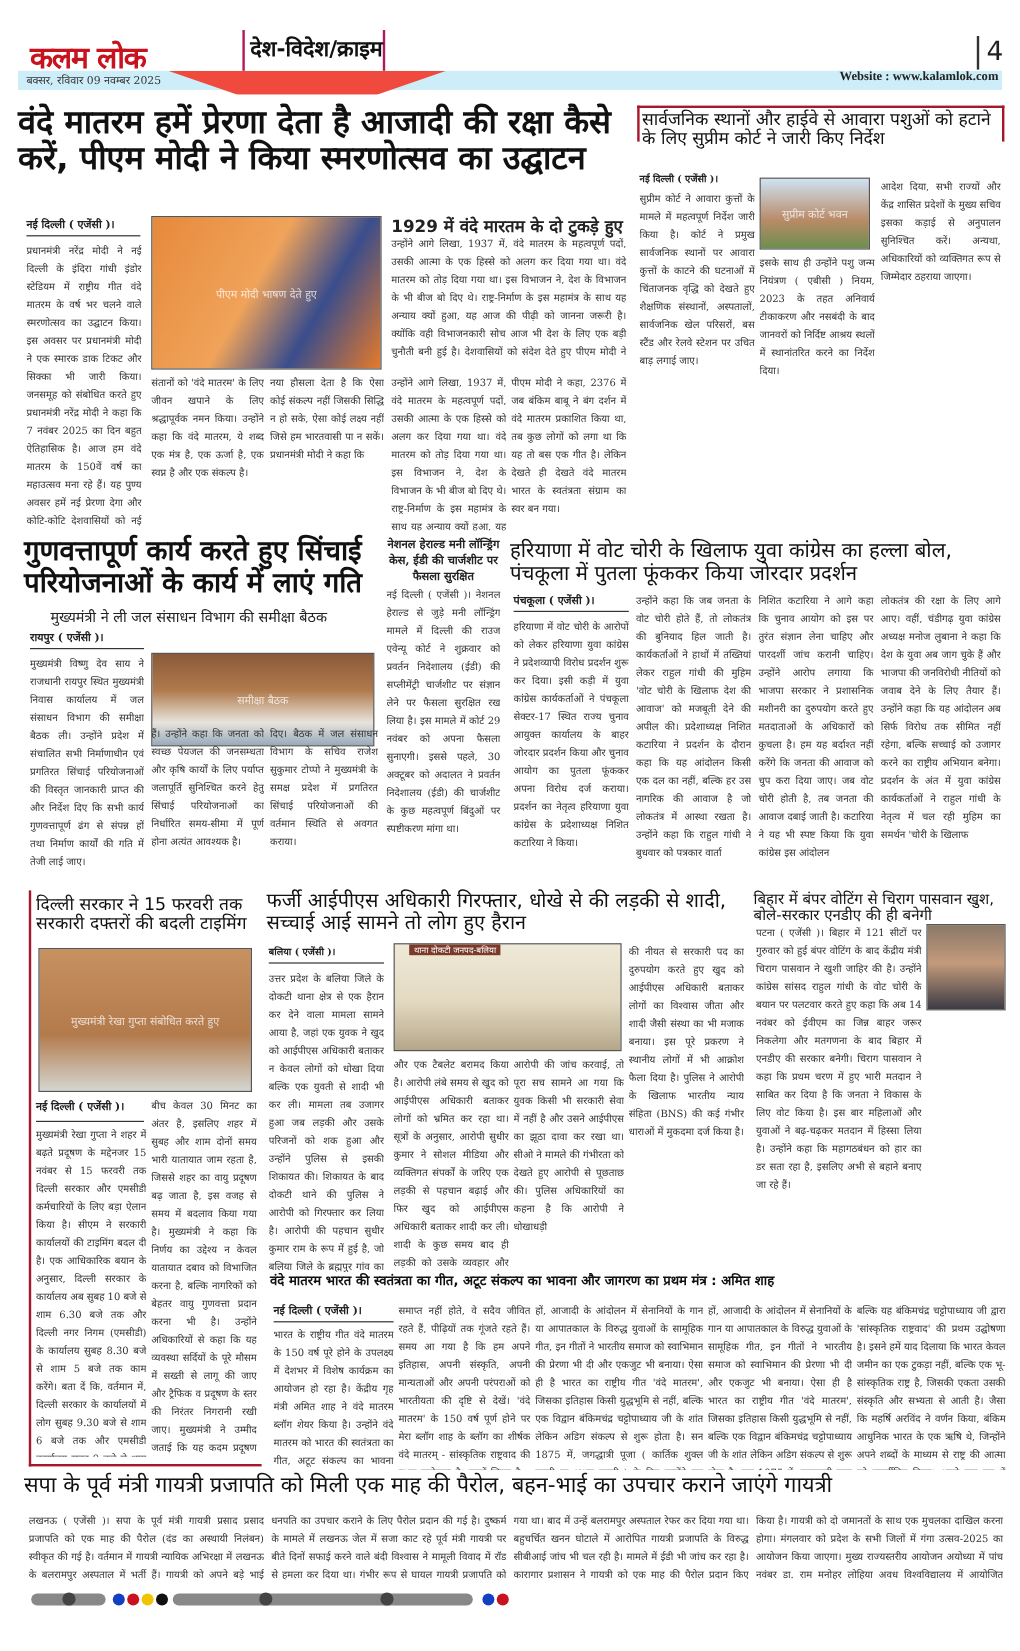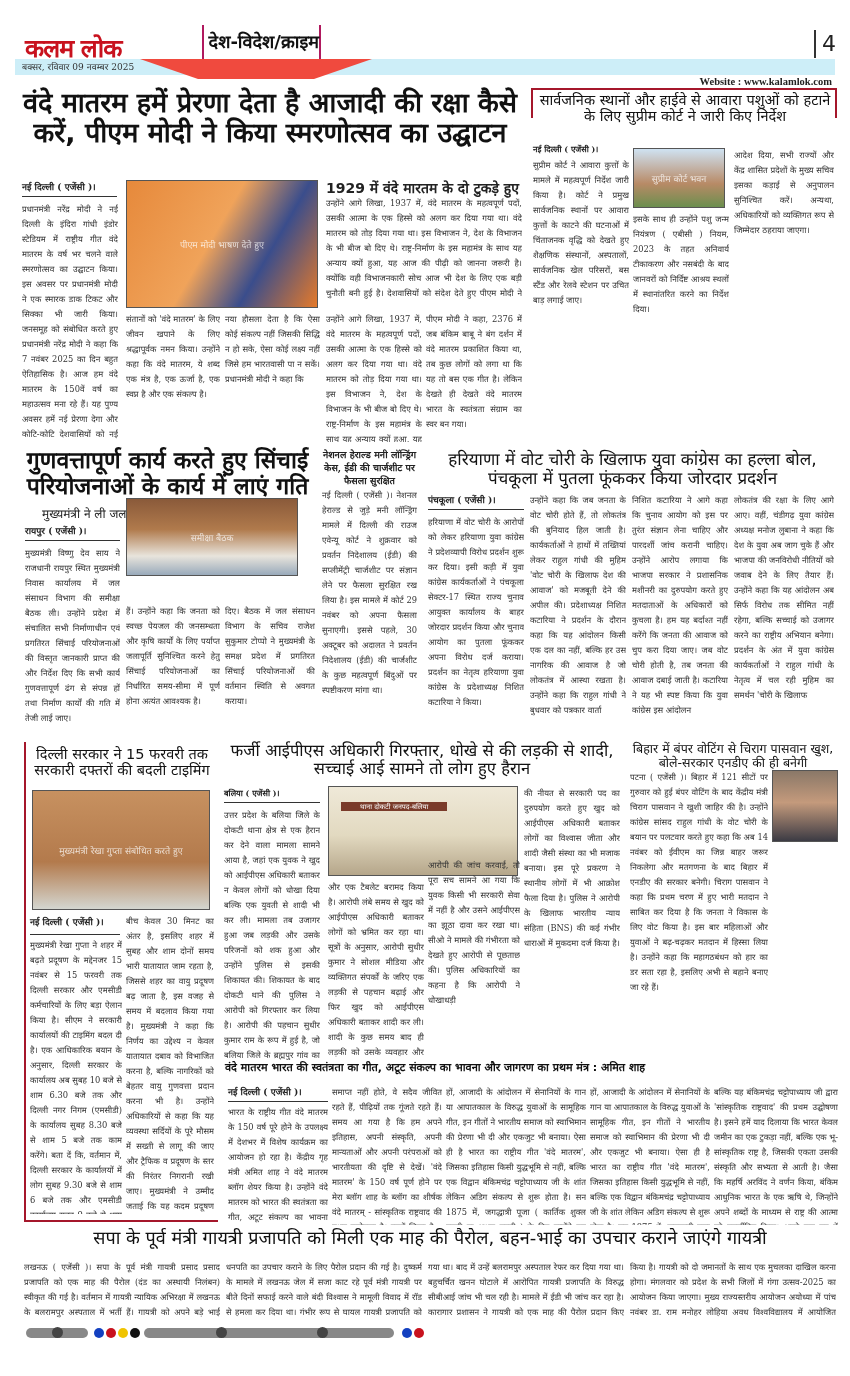--- a/index.html
+++ b/index.html
@@ -1,25 +1,25 @@
 <!DOCTYPE html>
 <html><head>
 <meta charset="utf-8">
 <style>
 *{box-sizing:border-box;margin:0;padding:0}
 body{width:850px;height:1376px;background:#fff;font-family:"DejaVu Serif",serif;color:#222;position:relative;overflow:hidden}
 .abs{position:absolute}
 .hdr-logo{left:25px;top:30px;font-family:"DejaVu Sans",sans-serif;font-weight:bold;color:#c8121e;font-size:25px;letter-spacing:-1px}
 .hdr-band{left:15px;top:59px;width:820px;height:16px;background:#cdeef8}
 .hdr-date{left:22px;top:60px;font-size:9px;color:#333}
-.hdr-site{right:18px;top:76px;font-size:10.5px;font-weight:bold;color:#222;font-family:"Liberation Serif",serif}
+.hdr-site{right:18px;top:59px;font-size:10.5px;font-weight:bold;color:#222;font-family:"Liberation Serif",serif}
 .hdr-tri{left:140px;top:59px;width:232px;height:20px;background:#f04a3e;clip-path:polygon(0 0,100% 0,75% 100%,25% 100%)}
 .hdr-section{left:202px;top:25px;width:119px;height:34px;border-left:2px solid #b0195e;border-right:2px solid #b0195e;font-family:"DejaVu Sans",sans-serif;font-weight:bold;font-size:18px;text-align:right;line-height:34px;color:#111}
 .hdr-page{right:14px;top:30px;font-size:22px;font-family:"DejaVu Sans",sans-serif;border-left:2px solid #333;padding-left:6px;height:28px;line-height:28px}
-.h1{font-family:"DejaVu Sans",sans-serif;font-weight:bold;color:#111;text-align:center;line-height:1.12}
+.h1{font-family:"DejaVu Sans",sans-serif;font-weight:bold;color:#111;text-align:left;line-height:1.12}
 .col{font-size:8.3px;line-height:15px;text-align:justify;color:#333;overflow:hidden}
 .dateline{font-size:9px;font-weight:bold;color:#222}
 .rule{height:1px;background:#333}
 .photo{background:linear-gradient(160deg,#d9a070,#a86e4a 40%,#c48c60);border:1px solid #555;display:flex;align-items:center;justify-content:center;color:rgba(255,255,255,.75);font-size:9px;font-family:"DejaVu Sans",sans-serif}
 .box-red{border:2px solid #a5172b}
 .scroll-track{background:#888;border-radius:8px;height:10px}
 .scroll-thumb{width:11px;height:11px;border-radius:50%;background:#444;position:absolute;top:-1px}
 .dot{width:10px;height:10px;border-radius:50%;position:absolute}
 </style>
 </head>
@@ -55,21 +55,21 @@
     <span>सुप्रीम कोर्ट भवन</span>
   </div>
 <div class="abs col" style="left:633px;top:212px;width:96px;height:230px">इसके साथ ही उन्होंने पशु जन्म नियंत्रण ( एबीसी ) नियम, 2023 के तहत अनिवार्य टीकाकरण और नसबंदी के बाद जानवरों को निर्दिष्ट आश्रय स्थलों में स्थानांतरित करने का निर्देश दिया।</div>
 <div class="abs col" style="left:734px;top:148px;width:100px;height:294px">आदेश दिया, सभी राज्यों और केंद्र शासित प्रदेशों के मुख्य सचिव इसका कड़ाई से अनुपालन सुनिश्चित करें। अन्यथा, अधिकारियों को व्यक्तिगत रूप से जिम्मेदार ठहराया जाएगा।</div>
 
 <div class="abs h1" style="left:20px;top:448px;width:295px;font-size:23px">गुणवत्तापूर्ण कार्य करते हुए सिंचाई परियोजनाओं के कार्य में लाएं गति</div>
 <div class="abs" style="left:42px;top:505px;font-size:12px;color:#222">मुख्यमंत्री ने ली जल संसाधन विभाग की समीक्षा बैठक</div>
 <div class="abs dateline" style="left:25px;top:524px">रायपुर ( एजेंसी )।</div>
 <div class="abs rule" style="left:25px;top:540px;width:95px"></div>
 <div class="abs col" style="left:25px;top:546px;width:95px;height:190px">मुख्यमंत्री विष्णु देव साय ने राजधानी रायपुर स्थित मुख्यमंत्री निवास कार्यालय में जल संसाधन विभाग की समीक्षा बैठक ली। उन्होंने प्रदेश में संचालित सभी निर्माणाधीन एवं प्रगतिरत सिंचाई परियोजनाओं की विस्तृत जानकारी प्राप्त की और निर्देश दिए कि सभी कार्य गुणवत्तापूर्ण ढंग से संपन्न हों तथा निर्माण कार्यों की गति में तेजी लाई जाए।</div>
-<div class="abs photo" style="left:126px;top:498px;width:172px;height:78px;background:linear-gradient(180deg,#8a5a3a,#b07a4c 40%,#e8e4dc 75%,#9ab)">
+<div class="abs photo" style="left:126px;top:544px;width:186px;height:78px;background:linear-gradient(180deg,#8a5a3a,#b07a4c 40%,#e8e4dc 75%,#9ab)">
     <span>समीक्षा बैठक</span>
   </div>
 <div class="abs col" style="left:126px;top:604px;width:94px;height:132px">हैं। उन्होंने कहा कि जनता को स्वच्छ पेयजल की जनसम्धता और कृषि कार्यों के लिए पर्याप्त जलापूर्ति सुनिश्चित करने हेतु सिंचाई परियोजनाओं का निर्धारित समय-सीमा में पूर्ण होना अत्यंत आवश्यक है।</div>
 <div class="abs col" style="left:225px;top:604px;width:90px;height:132px">दिए। बैठक में जल संसाधन विभाग के सचिव राजेश सुकुमार टोप्पो ने मुख्यमंत्री के समक्ष प्रदेश में प्रगतिरत सिंचाई परियोजनाओं की वर्तमान स्थिति से अवगत कराया।</div>
 
 <div class="abs" style="left:322px;top:448px;width:95px;font-size:9.5px;text-align:center;font-weight:bold;line-height:13px">नेशनल हेराल्ड मनी लॉन्ड्रिंग केस, ईडी की चार्जशीट पर फैसला सुरक्षित</div>
 <div class="abs col" style="left:322px;top:488px;width:95px;height:248px">नई दिल्ली ( एजेंसी )। नेशनल हेराल्ड से जुड़े मनी लॉन्ड्रिंग मामले में दिल्ली की राउज एवेन्यू कोर्ट ने शुक्रवार को प्रवर्तन निदेशालय (ईडी) की सप्लीमेंट्री चार्जशीट पर संज्ञान लेने पर फैसला सुरक्षित रख लिया है। इस मामले में कोर्ट 29 नवंबर को अपना फैसला सुनाएगी। इससे पहले, 30 अक्टूबर को अदालत ने प्रवर्तन निदेशालय (ईडी) की चार्जशीट के कुछ महत्वपूर्ण बिंदुओं पर स्पष्टीकरण मांगा था।</div>
 
 <div class="abs h1" style="left:425px;top:450px;width:415px;font-size:17px;font-weight:normal">हरियाणा में वोट चोरी के खिलाफ युवा कांग्रेस का हल्ला बोल, पंचकूला में पुतला फूंककर किया जोरदार प्रदर्शन</div>
 <div class="abs dateline" style="left:428px;top:493px">पंचकूला ( एजेंसी )।</div>
@@ -87,25 +87,25 @@
 <div class="abs dateline" style="left:30px;top:915px">नई दिल्ली ( एजेंसी )।</div>
 <div class="abs rule" style="left:30px;top:934px;width:90px"></div>
 <div class="abs col" style="left:30px;top:938px;width:92px;height:276px">मुख्यमंत्री रेखा गुप्ता ने शहर में बढ़ते प्रदूषण के मद्देनजर 15 नवंबर से 15 फरवरी तक दिल्ली सरकार और एमसीडी कर्मचारियों के लिए बड़ा ऐलान किया है। सीएम ने सरकारी कार्यालयों की टाइमिंग बदल दी है। एक आधिकारिक बयान के अनुसार, दिल्ली सरकार के कार्यालय अब सुबह 10 बजे से शाम 6.30 बजे तक और दिल्ली नगर निगम (एमसीडी) के कार्यालय सुबह 8.30 बजे से शाम 5 बजे तक काम करेंगे। बता दें कि, वर्तमान में, दिल्ली सरकार के कार्यालयों में लोग सुबह 9.30 बजे से शाम 6 बजे तक और एमसीडी कार्यालय सुबह 9 बजे से शाम 5.30 बजे तक काम करते हैं। दफ्तरों की टाइमिंग बदलने को लेकर जारी बयान में कहा गया है कि चूंकि वर्तमान में दोनों समय-सारिणी के</div>
 <div class="abs col" style="left:126px;top:914px;width:88px;height:300px">बीच केवल 30 मिनट का अंतर है, इसलिए शहर में सुबह और शाम दोनों समय भारी यातायात जाम रहता है, जिससे शहर का वायु प्रदूषण बढ़ जाता है, इस वजह से समय में बदलाव किया गया है। मुख्यमंत्री ने कहा कि निर्णय का उद्देश्य न केवल यातायात दबाव को विभाजित करना है, बल्कि नागरिकों को बेहतर वायु गुणवत्ता प्रदान करना भी है। उन्होंने अधिकारियों से कहा कि यह व्यवस्था सर्दियों के पूरे मौसम में सख्ती से लागू की जाए और ट्रैफिक व प्रदूषण के स्तर की निरंतर निगरानी रखी जाए। मुख्यमंत्री ने उम्मीद जताई कि यह कदम प्रदूषण घटाने में मदद करेगा और दिल्ली के नागरिकों को राहत प्रदान करेगा। बता दें कि दिल्ली की सरकार ने हाल ही में पर्यावरण विभाग के वरिष्ठ वैज्ञानिकों और अधिकारियों के साथ प्रदूषण की स्थिति को लेकर बैठक की थी।</div>
 
 <div class="abs h1" style="left:222px;top:742px;width:400px;font-size:16.5px;font-weight:normal">फर्जी आईपीएस अधिकारी गिरफ्तार, धोखे से की लड़की से शादी, सच्चाई आई सामने तो लोग हुए हैरान</div>
 <div class="abs dateline" style="left:224px;top:787px;font-size:8px">बलिया ( एजेंसी )।</div>
 <div class="abs rule" style="left:224px;top:802px;width:96px"></div>
 <div class="abs col" style="left:224px;top:808px;width:96px;height:252px">उत्तर प्रदेश के बलिया जिले के दोकटी थाना क्षेत्र से एक हैरान कर देने वाला मामला सामने आया है, जहां एक युवक ने खुद को आईपीएस अधिकारी बताकर न केवल लोगों को धोखा दिया बल्कि एक युवती से शादी भी कर ली। मामला तब उजागर हुआ जब लड़की और उसके परिजनों को शक हुआ और उन्होंने पुलिस से इसकी शिकायत की। शिकायत के बाद दोकटी थाने की पुलिस ने आरोपी को गिरफ्तार कर लिया है। आरोपी की पहचान सुधीर कुमार राम के रूप में हुई है, जो बलिया जिले के ब्रह्मपुर गांव का रहने वाला बताया जा रहा है। पुलिस ने आरोपी के पास से आईपीएस की नकली वर्दी, आईडी कार्ड, आधार कार्ड, स्टार, अशोक स्तंभ</div>
 <div class="abs photo" style="left:328px;top:786px;width:190px;height:90px;background:linear-gradient(180deg,#efe9d8,#e2d9c0 55%,#b5a68a)">
-  <span style="position:absolute;top:15px;left:12px;background:#7a3b2a;color:#fff;padding:0 19px;font-size:7px">थाना दोकटी जनपद-बलिया</span>
+  <span style="position:absolute;top:0;left:12px;background:#7a3b2a;color:#fff;padding:0 4px;font-size:7px">थाना दोकटी जनपद-बलिया</span>
 </div>
 <div class="abs col" style="left:524px;top:786px;width:96px;height:274px">की नीयत से सरकारी पद का दुरुपयोग करते हुए खुद को आईपीएस अधिकारी बताकर लोगों का विश्वास जीता और शादी जैसी संस्था का भी मजाक बनाया। इस पूरे प्रकरण ने स्थानीय लोगों में भी आक्रोश फैला दिया है। पुलिस ने आरोपी के खिलाफ भारतीय न्याय संहिता (BNS) की कई गंभीर धाराओं में मुकदमा दर्ज किया है।</div>
 <div class="abs col" style="left:328px;top:880px;width:96px;height:180px">और एक टैबलेट बरामद किया है। आरोपी लंबे समय से खुद को आईपीएस अधिकारी बताकर लोगों को भ्रमित कर रहा था। सूत्रों के अनुसार, आरोपी सुधीर कुमार ने सोशल मीडिया और व्यक्तिगत संपर्कों के जरिए एक लड़की से पहचान बढ़ाई और फिर खुद को आईपीएस अधिकारी बताकर शादी कर ली। शादी के कुछ समय बाद ही लड़की को उसके व्यवहार और दस्तावेजों पर शक हुआ। जब उसने</div>
-<div class="abs col" style="left:428px;top:858px;width:92px;height:180px">आरोपी की जांच करवाई, तो पूरा सच सामने आ गया कि युवक किसी भी सरकारी सेवा में नहीं है और उसने आईपीएस का झूठा दावा कर रखा था। सीओ ने मामले की गंभीरता को देखते हुए आरोपी से पूछताछ की। पुलिस अधिकारियों का कहना है कि आरोपी ने धोखाधड़ी</div>
+<div class="abs col" style="left:428px;top:880px;width:92px;height:180px">आरोपी की जांच करवाई, तो पूरा सच सामने आ गया कि युवक किसी भी सरकारी सेवा में नहीं है और उसने आईपीएस का झूठा दावा कर रखा था। सीओ ने मामले की गंभीरता को देखते हुए आरोपी से पूछताछ की। पुलिस अधिकारियों का कहना है कि आरोपी ने धोखाधड़ी</div>
 
 <div class="abs h1" style="left:628px;top:742px;width:210px;font-size:12.5px;font-weight:normal">बिहार में बंपर वोटिंग से चिराग पासवान खुश, बोले-सरकार एनडीए की ही बनेगी</div>
 <div class="abs photo" style="left:772px;top:770px;width:66px;height:72px;background:linear-gradient(180deg,#8a7868,#c49a7c 45%,#3c3b44)"></div>
 <div class="abs col" style="left:630px;top:770px;width:138px;height:290px">पटना ( एजेंसी )। बिहार में 121 सीटों पर गुरुवार को हुई बंपर वोटिंग के बाद केंद्रीय मंत्री चिराग पासवान ने खुशी जाहिर की है। उन्होंने कांग्रेस सांसद राहुल गांधी के वोट चोरी के बयान पर पलटवार करते हुए कहा कि अब 14 नवंबर को ईवीएम का जिन्न बाहर जरूर निकलेगा और मतगणना के बाद बिहार में एनडीए की सरकार बनेगी। चिराग पासवान ने कहा कि प्रथम चरण में हुए भारी मतदान ने साबित कर दिया है कि जनता ने विकास के लिए वोट किया है। इस बार महिलाओं और युवाओं ने बढ़-चढ़कर मतदान में हिस्सा लिया है। उन्होंने कहा कि महागठबंधन को हार का डर सता रहा है, इसलिए अभी से बहाने बनाए जा रहे हैं।</div>
 
 <div class="abs h1" style="left:225px;top:1062px;width:620px;font-size:11px;text-align:left">वंदे मातरम भारत की स्वतंत्रता का गीत, अटूट संकल्प का भावना और जागरण का प्रथम मंत्र : अमित शाह</div>
 <div class="abs dateline" style="left:228px;top:1085px">नई दिल्ली ( एजेंसी )।</div>
 <div class="abs rule" style="left:228px;top:1101px;width:100px"></div>
 <div class="abs col" style="left:228px;top:1105px;width:100px;height:120px">भारत के राष्ट्रीय गीत वंदे मातरम के 150 वर्ष पूरे होने के उपलक्ष्य में देशभर में विशेष कार्यक्रम का आयोजन हो रहा है। केंद्रीय गृह मंत्री अमित शाह ने वंदे मातरम ब्लॉग शेयर किया है। उन्होंने वंदे मातरम को भारत की स्वतंत्रता का गीत, अटूट संकल्प का भावना और जागरण का प्रथम मंत्र बताया। अमित शाह ने सोशल मीडिया प्लेटफॉर्म एक्स पर ब्लॉग का लिंक शेयर किया। उन्होंने कहा, 'वंदे मातरम' स्वतंत्रता का गीत है, अटूट संकल्प की भावना है, और भारत के जागरण का प्रथम मंत्र है। राष्ट्र की आत्मा से जन्मे शब्द कभी</div>
 <div class="abs col" style="left:332px;top:1085px;width:110px;height:140px">समाप्त नहीं होते, वे सदैव जीवित रहते हैं, पीढ़ियों तक गूंजते रहते हैं। समय आ गया है कि हम अपने इतिहास, अपनी संस्कृति, अपनी मान्यताओं और अपनी परंपराओं को भारतीयता की दृष्टि से देखें। 'वंदे मातरम' के 150 वर्ष पूर्ण होने पर मेरा ब्लॉग शाह के ब्लॉग का शीर्षक वंदे मातरम् - सांस्कृतिक राष्ट्रवाद की प्रथम उद्घोषणा है। इसमें लिखा है—हमारे देश के इतिहास में ऐसे कई अहम पड़ाव आए, जब गीतों और कलाओं ने अलग-अलग रूपों में लोकभावनाओं को सहेजकर आंदोलन को आकार देने में अहम भूमिका निभाई। चाहे छत्रपति शिवाजी महाराज जी की सेना के युद्धगीत</div>

